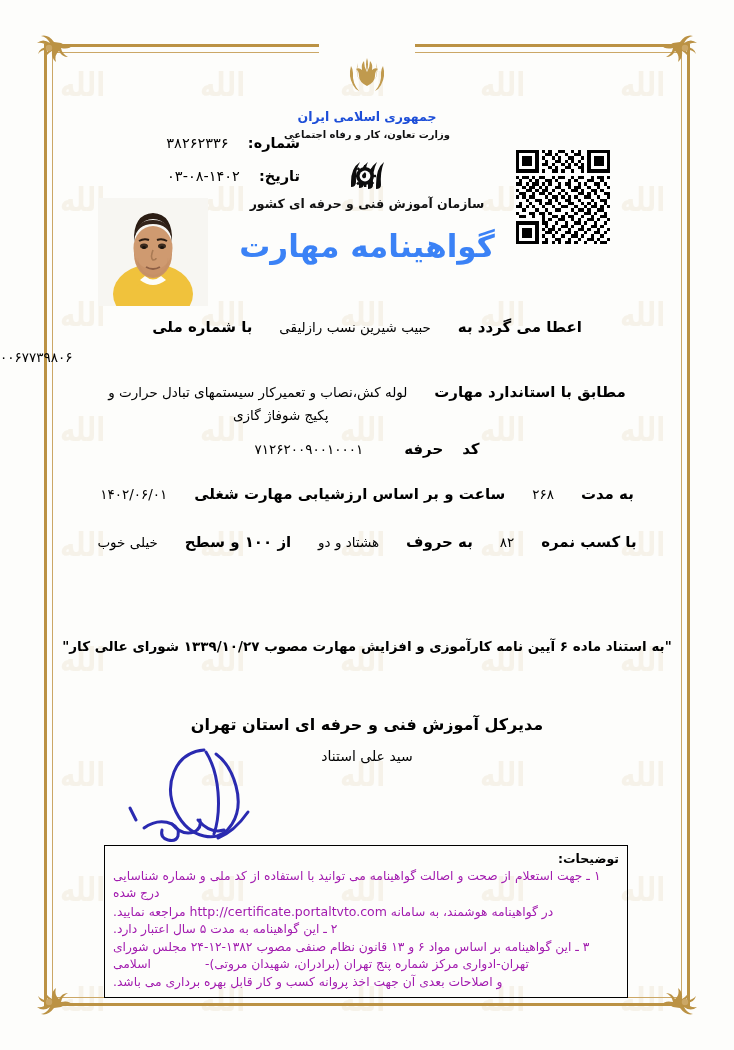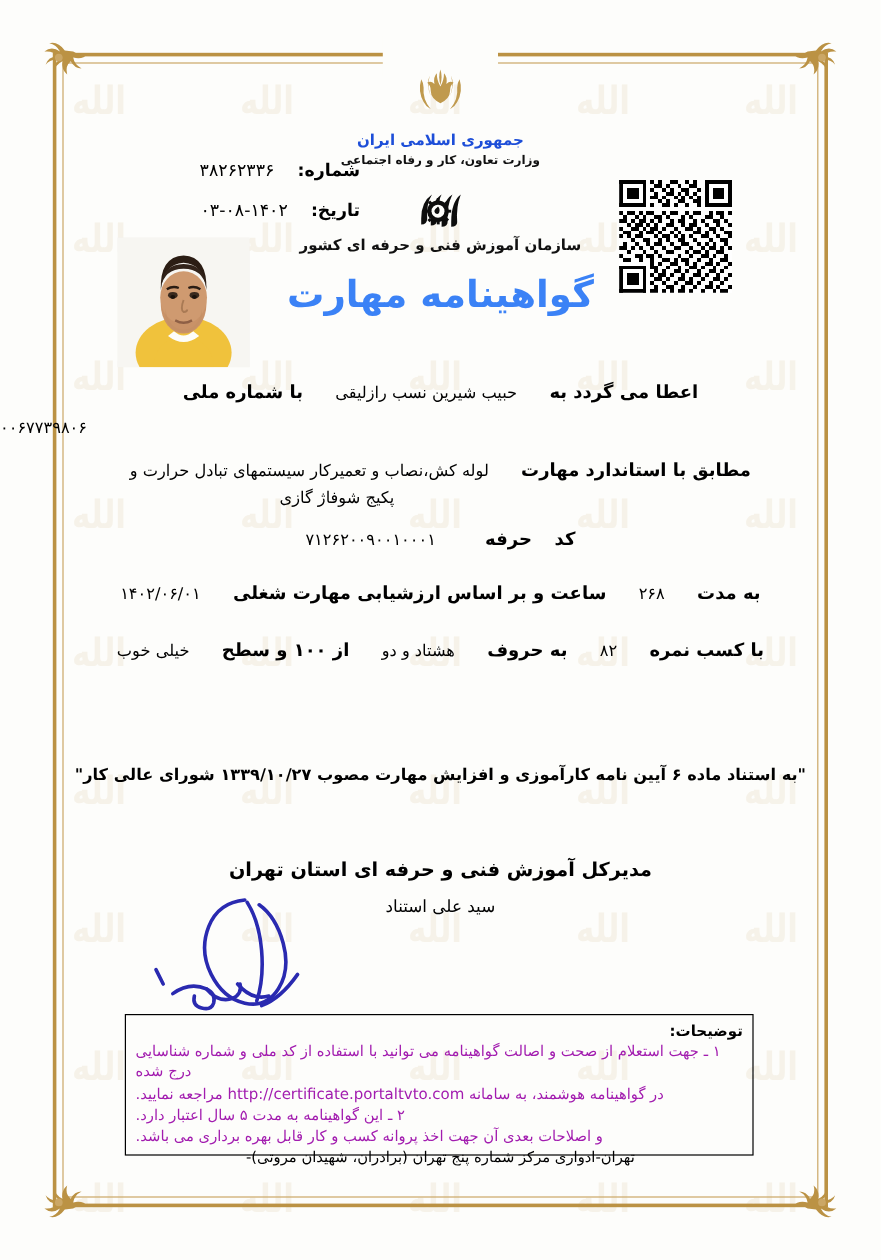--- a/index.html
+++ b/index.html
@@ -278,21 +278,21 @@
     font-family: "DejaVu Sans", sans-serif;
     font-size: 12.5px;
   }
 
   .address {
     position: absolute;
     left: 0; right: 0;
     top: 957px;
     text-align: center;
     font-size: 12.3px;
-    color: #000000;
+    color: #a21caf;
     direction: rtl;
     z-index: 6;
   }
 </style>
 </head>
 <body>
 
 <div class="page">
 
   <div class="watermark-layer">
@@ -795,20 +795,21 @@
           <span class="url">http://certificate.portaltvto.com</span>
           <span>مراجعه نمایید.</span>
         </div>
       </div>
 
       <div class="note-item">
         <div>۲ ـ این گواهینامه به مدت ۵ سال اعتبار دارد.</div>
       </div>
 
       <div class="note-item">
+        <div>۳ ـ این گواهینامه بر اساس مواد ۶ و ۱۳ قانون نظام صنفی مصوب ۱۳۸۲-۱۲-۲۴ مجلس شورای اسلامی</div>
         <div>و اصلاحات بعدی آن جهت اخذ پروانه کسب و کار قابل بهره برداری می باشد.</div>
       </div>
     </div>
 
     <div class="address">تهران-ادواری مرکز شماره پنج تهران (برادران، شهیدان مروتی)-</div>
 
   </div>
 </div>
 
 </body></html>

